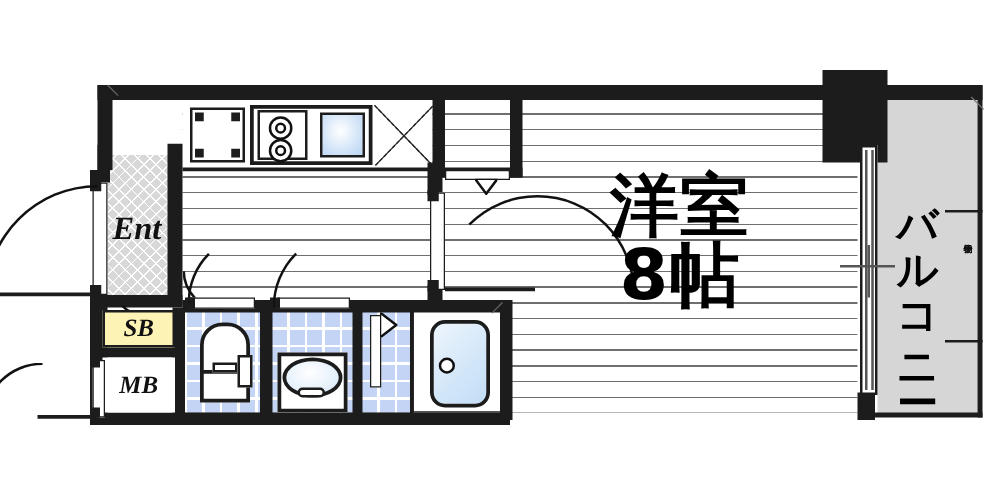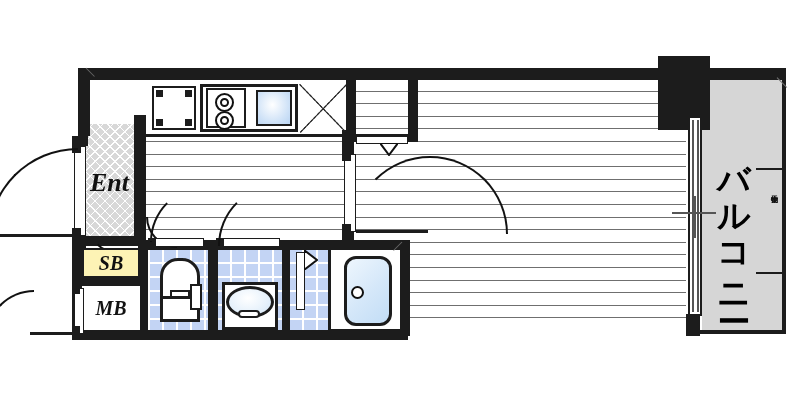--- a/index.html
+++ b/index.html
@@ -260,20 +260,24 @@
   </svg>
 
   <div class="doorleaf" style="left:344px;top:154px;width:12px;height:78px;"></div>
   <div class="hinge" style="left:342px;top:152px;width:9px;height:9px;"></div>
   <div class="hinge" style="left:342px;top:224px;width:9px;height:9px;"></div>
   <div class="arc" style="left:352px;top:156px;width:152px;height:152px;
               border-color:#111 #111 transparent transparent;
               clip-path:polygon(0 0,100% 0,100% 50%,0 50%);"></div>
   <div class="thin" style="left:356px;top:230px;width:72px;height:3px;"></div>
 
+  <div class="roomname" style="left:460px;top:136px;width:168px;">
+    <span class="l1">洋室</span>
+    <span class="l2">8帖</span>
+  </div>
 
   <div class="sash" style="left:688px;top:116px;width:14px;height:200px;"></div>
   <div class="sashline" style="left:692px;top:120px;width:2px;height:192px;"></div>
   <div class="sashline" style="left:697px;top:120px;width:2px;height:192px;"></div>
   <div class="sashline" style="left:694px;top:196px;width:2px;height:42px;"></div>
   <div class="sashline" style="left:672px;top:212px;width:44px;height:2px;"></div>
 
   <div class="balconyname" style="left:718px;top:142px;height:170px;">バルコニー</div>
   <div class="tinyvert" style="left:770px;top:190px;height:54px;">物干金物</div>
 

